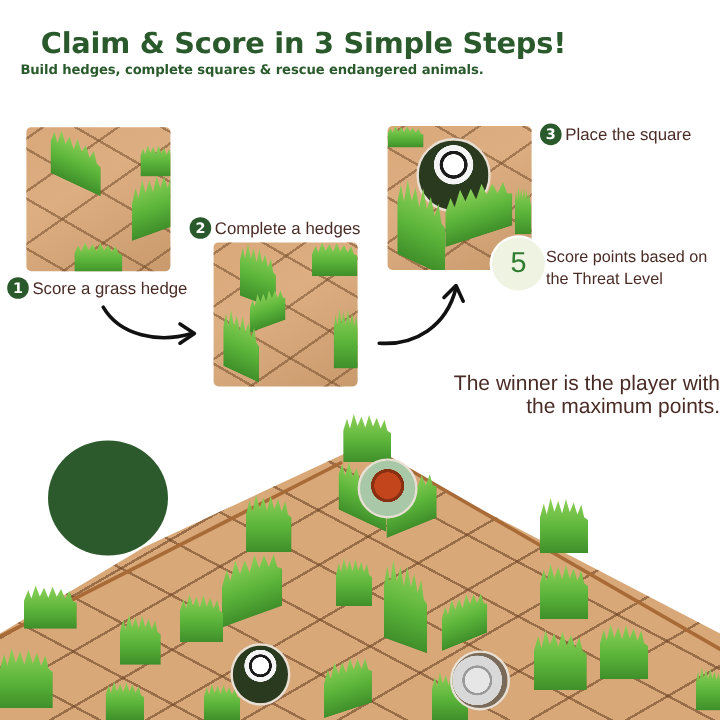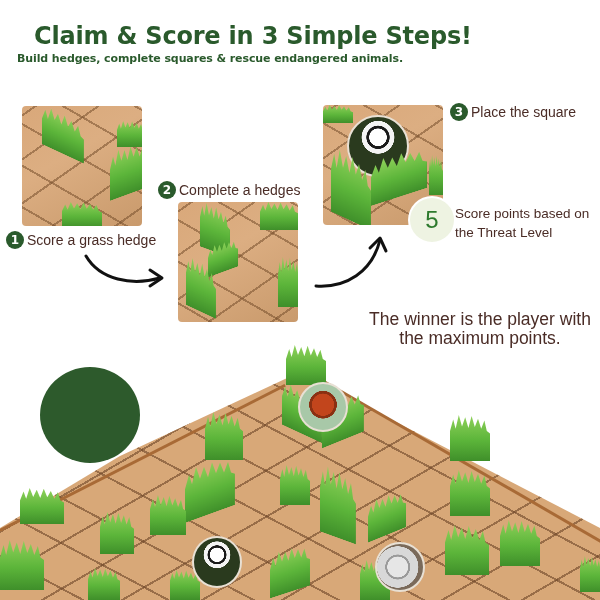--- a/index.html
+++ b/index.html
@@ -21,21 +21,21 @@
     filter: drop-shadow(0 0 0 #2d6b1f); }
 
   .step-label { position: absolute; display: flex; align-items: center; gap: 3px; font-size: 14px; color: #4a2c26; }
   .step-num { width: 18px; height: 18px; border-radius: 50%; background: #2a5a2c; color: #fff; font-weight: bold; font-size: 12px; display: flex; align-items: center; justify-content: center; font-family: "DejaVu Sans", sans-serif; }
 
   .arrow { position: absolute; }
 
   .score-badge { position: absolute; left: 410px; top: 198px; width: 44px; height: 44px; border-radius: 50%; background: #eef3e2; color: #2e7a2e; font-size: 24px; display: flex; align-items: center; justify-content: center; box-shadow: 0 0 0 2px #ffffff; }
   .score-text { position: absolute; left: 455px; top: 204px; width: 140px; font-size: 13.5px; line-height: 19px; color: #4a2c26; }
 
-  .winner { position: absolute; left: 360px; top: 310px; width: 240px; text-align: center; font-size: 17.5px; line-height: 19px; color: #4a2c26; }
+  .winner { position: absolute; left: 360px; top: 310px; width: 240px; text-align: right; font-size: 17.5px; line-height: 19px; color: #4a2c26; }
 
   .stamp { position: absolute; left: 40px; top: 367px; width: 100px; height: 96px; border-radius: 50%; background: #2d5a2c; color: #fff; font-family: "DejaVu Sans", sans-serif; font-weight: bold; font-size: 11.5px; line-height: 17px; text-align: center; display: flex; flex-direction: column; justify-content: center; }
 
   .board { position: absolute; left: 0; top: 0; width: 600px; height: 600px; overflow: hidden; pointer-events: none; }
   .board-surface { position: absolute; left: 0; top: 0; width: 600px; height: 600px;
     clip-path: polygon(0% 88%, 0% 100%, 100% 100%, 100% 88%, 50% 62%, 20% 76%);
     background: #d8a878; }
   .board-lines { position: absolute; inset: 0;
     clip-path: polygon(0% 88%, 0% 100%, 100% 100%, 100% 88%, 50% 62%, 20% 76%);
     background-image:

